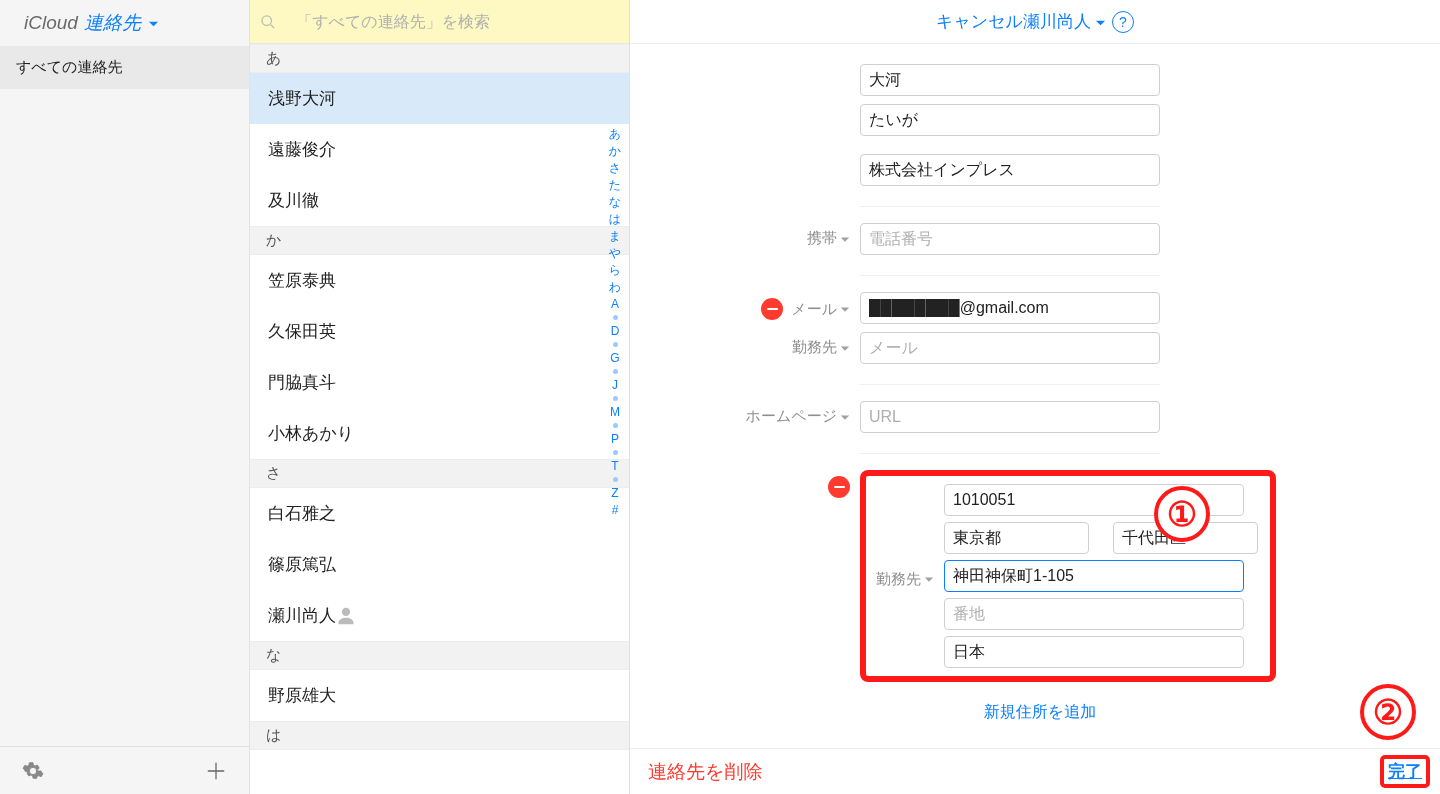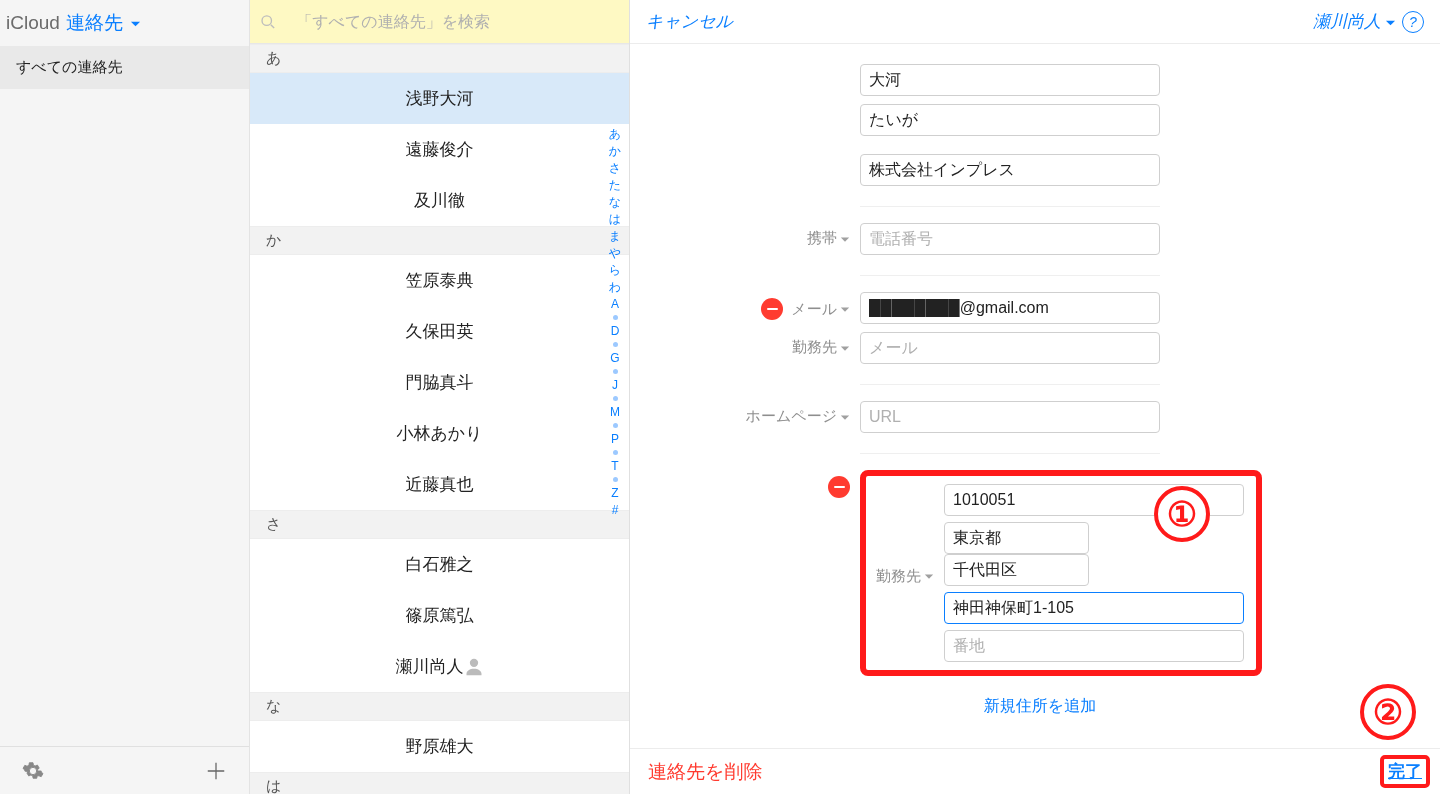--- a/index.html
+++ b/index.html
@@ -1,50 +1,50 @@
 <!DOCTYPE html>
 <html><head>
 <meta charset="utf-8">
 <style>
 * { box-sizing:border-box; margin:0; padding:0; }
 html,body { height:100%; font-family:-apple-system,"Hiragino Kaku Gothic ProN","Hiragino Sans",Meiryo,sans-serif; font-size:14px; color:#222; }
 body { display:flex; background:#fff; overflow:hidden; }
 
 
 .sidebar { width:250px; background:#f5f5f5; border-right:1px solid #e3e3e3; display:flex; flex-direction:column; }
-.sidebar-top { padding:10px 6px; display:flex; align-items:center; gap:6px; font-size:19px; color:#555; }
+.sidebar-top { padding:10px 24px; display:flex; align-items:center; gap:6px; font-size:19px; color:#555;font-style:italic; }
 .sidebar-top .app   { color:#6b6b6b; }
 .sidebar-top .drop  { color:#0a7fff; display:flex; align-items:center; gap:7px; cursor:pointer; }
 .mini-chevron { width:11px; height:11px; fill:#0a7fff; margin-top:3px; }
 .sidebar-item { padding:12px 16px; font-size:15px; background:#e9e9e9; }
 .sidebar-spacer { flex:1; }
 .sidebar-bottom { height:48px; border-top:1px solid #e0e0e0; display:flex; align-items:center; justify-content:space-between; padding:0 22px; }
 .gear-icon,.plus-icon { width:22px; height:22px; fill:#888; stroke:#888; cursor:pointer; }
 
 
 .midcol { width:380px; border-right:1px solid #e0e0e0; display:flex; flex-direction:column; position:relative; }
 .search { height:44px; background:#fef9c3; border-bottom:1px solid #e7e7e7; display:flex; align-items:center; padding:0 10px; gap:20px; }
 .search input { border:none; background:transparent; outline:none; font-size:16px; color:#555; width:100%; }
 .search input::placeholder { color:#b0b0b0; }
 .mag-icon { width:18px; height:18px; stroke:#bdbdbd; fill:none; stroke-width:2; }
 .contacts { flex:1; overflow:auto; scrollbar-width:none; }
 .contacts::-webkit-scrollbar { display:none; }
 .sect-head { background:#f2f2f2; padding:4px 16px; font-size:15px; color:#555; border-top:1px solid #ededed; border-bottom:1px solid #ededed; }
-.contact-row { padding:14px 18px; font-size:17px; display:flex; align-items:center; justify-content:center; cursor:pointer; }
+.contact-row { padding:14px 18px; font-size:17px; display:flex; align-items:center; justify-content:flex-start; cursor:pointer; }
 .contact-row + .contact-row { }
 .contact-row.selected { background:#d8e9f9; }
 .silhouette { width:20px; height:20px; fill:#bbb; }
 
 .index-strip { position:absolute; top:44px; right:4px; bottom:0; width:20px; display:flex; flex-direction:column; align-items:center; gap:5px; padding-top:84px; font-size:12px; color:#0a7fff; user-select:none; pointer-events:none; }
 .index-strip span { line-height:1; }
 .index-strip .dot { width:5px; height:5px; border-radius:50%; background:#9cc9ff; }
 
 
 .panel { flex:1; display:flex; flex-direction:column; min-width:0; position:relative; }
-.panel-top { height:44px; border-bottom:1px solid #ececec; display:flex; align-items:center; justify-content:space-between; padding:0 16px;font-style:italic; }
+.panel-top { height:44px; border-bottom:1px solid #ececec; display:flex; align-items:center; justify-content:center; padding:0 16px; }
 .link-btn { color:#0a7fff; font-size:17px; cursor:pointer; display:flex; align-items:center; gap:4px; }
 .help-icon { width:22px; height:22px; border:1.5px solid #0a7fff; border-radius:50%; display:flex; align-items:center; justify-content:center; color:#0a7fff; font-size:14px; margin-left:6px; }
 
 .panel-body { flex:1; overflow:auto; padding:16px 0 78px 20px; }
 .row { display:flex; align-items:flex-start; gap:10px; padding:4px 0; }
 .lbl-col { width:200px; display:flex; align-items:center; justify-content:flex-end; gap:8px; padding-top:6px;font-family:Liberation Serif, serif; }
 .lbl { color:#8e8e8e; font-size:15px; display:flex; align-items:center; gap:3px; }
 .lbl svg { width:10px; height:10px; fill:#a0a0a0; margin-top:2px; }
 .del-btn { width:22px; height:22px; border-radius:50%; background:#ff3b30; display:flex; align-items:center; justify-content:center; cursor:pointer; flex:none; }
 .del-btn span { width:11px; height:2px; background:#fff; border-radius:1px; }
@@ -53,21 +53,21 @@
 .textin { height:32px; border:1px solid #cfcfcf; border-radius:4px; padding:0 8px; font-size:16px; color:#222; outline:none; font-family:inherit; }
 .textin.focus { border:1.5px solid #0a7fff; }
 .textin::placeholder { color:#b0b0b0; }
 .w300 { width:300px; }
 .w145 { width:145px; }
 .hrule { border-bottom:1px solid #efefef; margin:16px 0 12px 210px; width:300px; }
 
 .addr-wrap { display:inline-block; position:relative; padding:14px 18px 14px 14px; }
 .addr-frame { position:absolute; inset:0; border:6px solid #ff1a1a; border-radius:8px; pointer-events:none; }
 .addr-grid { display:flex; flex-direction:column; gap:6px; }
-.addr-row { display:flex; gap:0;flex-direction:column; }
+.addr-row { display:flex; gap:24px; }
 .add-addr { color:#0a7fff; font-size:16px; text-align:center; width:300px; margin-left:30px; margin-top:12px; cursor:pointer; }
 
 .badge { position:absolute; width:56px; height:56px; border:4px solid #ff1a1a; border-radius:50%; display:flex; align-items:center; justify-content:center; font-size:34px; font-weight:700; color:#ff1a1a; background:#fff; }
 .badge1 { top:486px; right:230px; }
 .badge2 { bottom:54px; right:24px; }
 
 .panel-foot { position:absolute; bottom:0; left:0; right:0; height:46px; border-top:1px solid #ececec; background:#fff; display:flex; align-items:center; justify-content:space-between; padding:0 18px; }
 .delete-link { color:#ff3b30; font-size:19px; cursor:pointer; }
 .done-wrap { position:relative; display:flex; align-items:center; }
 .done-wrap .link-btn { font-weight:600;text-decoration:underline; }
@@ -122,23 +122,20 @@
         <span>笠原泰典</span>
       </div>
       <div class="contact-row">
         <span>久保田英</span>
       </div>
       <div class="contact-row">
         <span>門脇真斗</span>
       </div>
       <div class="contact-row">
         <span>小林あかり</span>
-      </div>
-      <div class="contact-row">
-        <span>近藤真也</span>
       </div>
       <div class="sect-head">さ</div>
       <div class="contact-row">
         <span>白石雅之</span>
       </div>
       <div class="contact-row">
         <span>篠原篤弘</span>
       </div>
       <div class="contact-row">
         <span>瀬川尚人</span>
@@ -301,20 +298,21 @@
             </span>
           </div>
           <div class="addr-grid">
             <input class="textin w300" value="1010051" style="">
             <div class="addr-row">
               <input class="textin w145" value="東京都" style="">
               <input class="textin w145" value="千代田区" style="">
             </div>
             <input class="textin w300 focus" value="神田神保町1-105" style="">
             <input class="textin w300" placeholder="番地" style="">
+            <input class="textin w300" value="日本" style="">
           </div>
         </div>
       </div>
     </div>
 
     <div class="row">
       <div class="lbl-col"></div>
       <div class="add-addr">新規住所を追加</div>
     </div>
 

